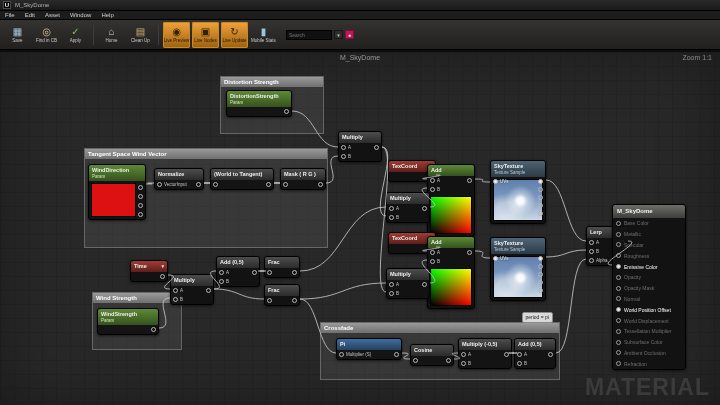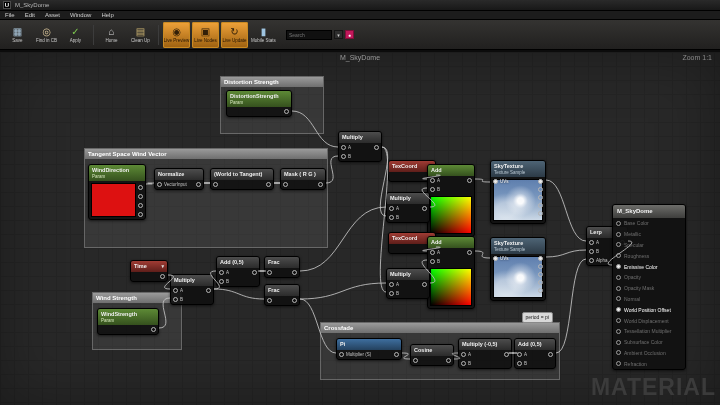--- a/index.html
+++ b/index.html
@@ -34,21 +34,21 @@
   #graph{position:absolute;left:0;top:50px;width:720px;height:355px;background-color:#282828;
     background-image:
       linear-gradient(#242424 1px,transparent 1px),
       linear-gradient(90deg,#242424 1px,transparent 1px),
       linear-gradient(#1c1c1c 1px,transparent 1px),
       linear-gradient(90deg,#1c1c1c 1px,transparent 1px);
     background-size:14px 14px,14px 14px,112px 112px,112px 112px;
     border-top:2px solid #0c0c0c;box-shadow:inset 0 0 60px rgba(0,0,0,.35);overflow:hidden;}
   .graph-title{position:absolute;top:2px;left:0;right:0;text-align:center;font-size:7px;color:#9a9a9a;z-index:4;}
   .zoom-label{position:absolute;top:2px;right:8px;font-size:7px;color:#8a8a8a;z-index:4;}
-  .watermark{position:absolute;right:4px;bottom:4px;font-size:23px;font-weight:bold;color:#3b3b3b;
+  .watermark{position:absolute;right:10px;bottom:4px;font-size:23px;font-weight:bold;color:#3b3b3b;
     letter-spacing:1px;z-index:0;}
 
   .comment{position:absolute;background:rgba(170,170,170,0.13);border:1px solid rgba(195,195,195,0.35);z-index:1;}
   .comment-hdr{height:10px;line-height:10px;background:linear-gradient(#9a9a9a,#6f6f6f);color:#fff;
     font-size:6px;font-weight:bold;padding:0 3px;white-space:nowrap;overflow:hidden;}
   .comment-badge{position:absolute;top:-11px;right:6px;background:#d9d9d9;color:#222;font-size:5px;
     line-height:7px;padding:1px 3px;border-radius:2px;border:1px solid #8a8a8a;}
 
   .node{position:absolute;background:rgba(17,17,17,0.93);border:1px solid #000;border-radius:3px;
     box-shadow:0 1px 3px rgba(0,0,0,.6);z-index:2;color:#ccc;}

